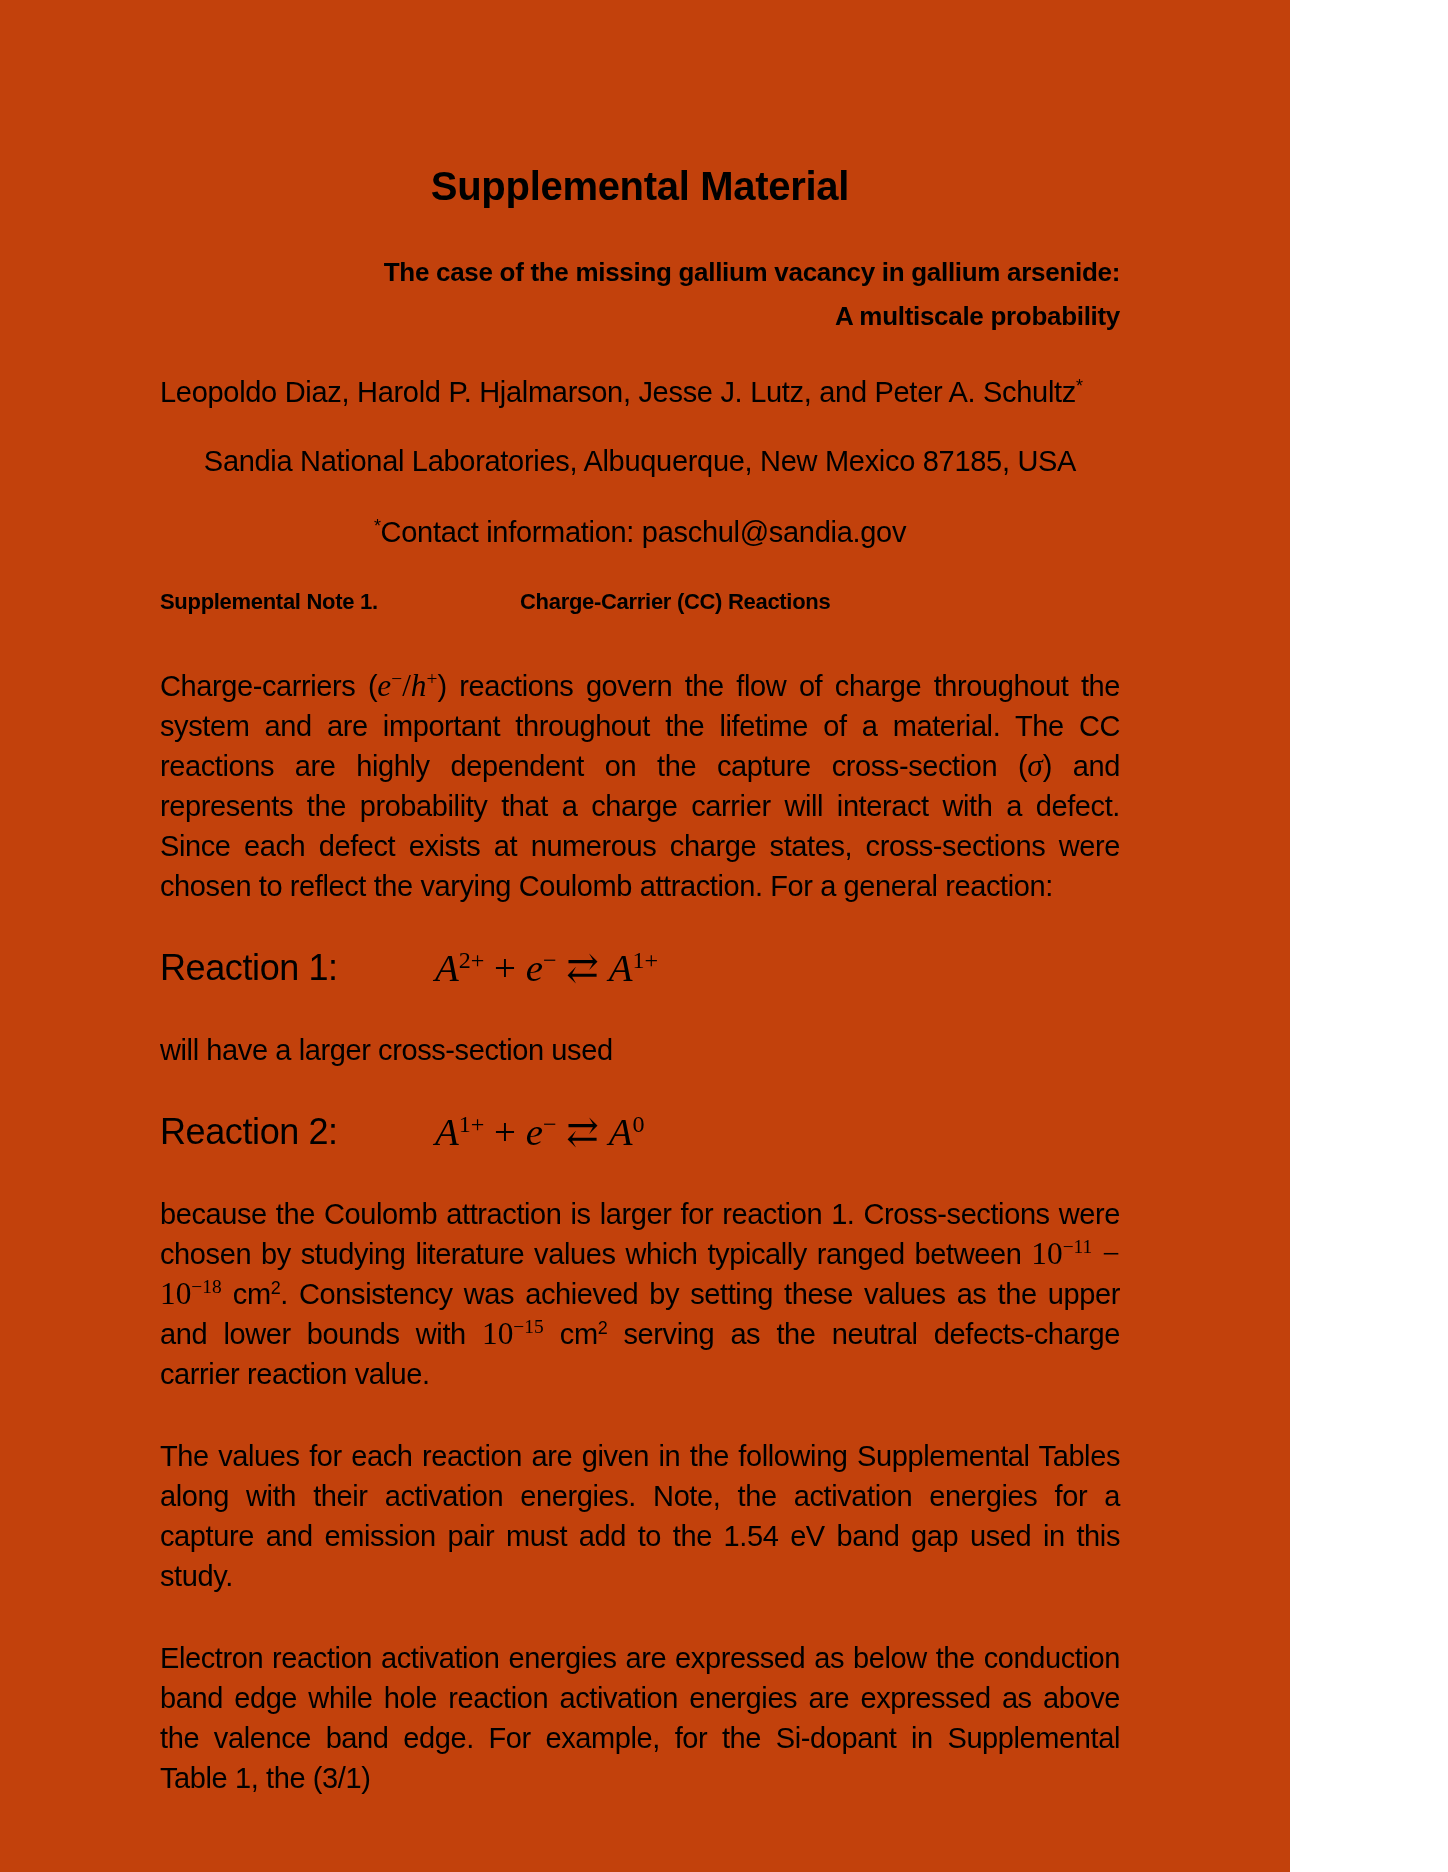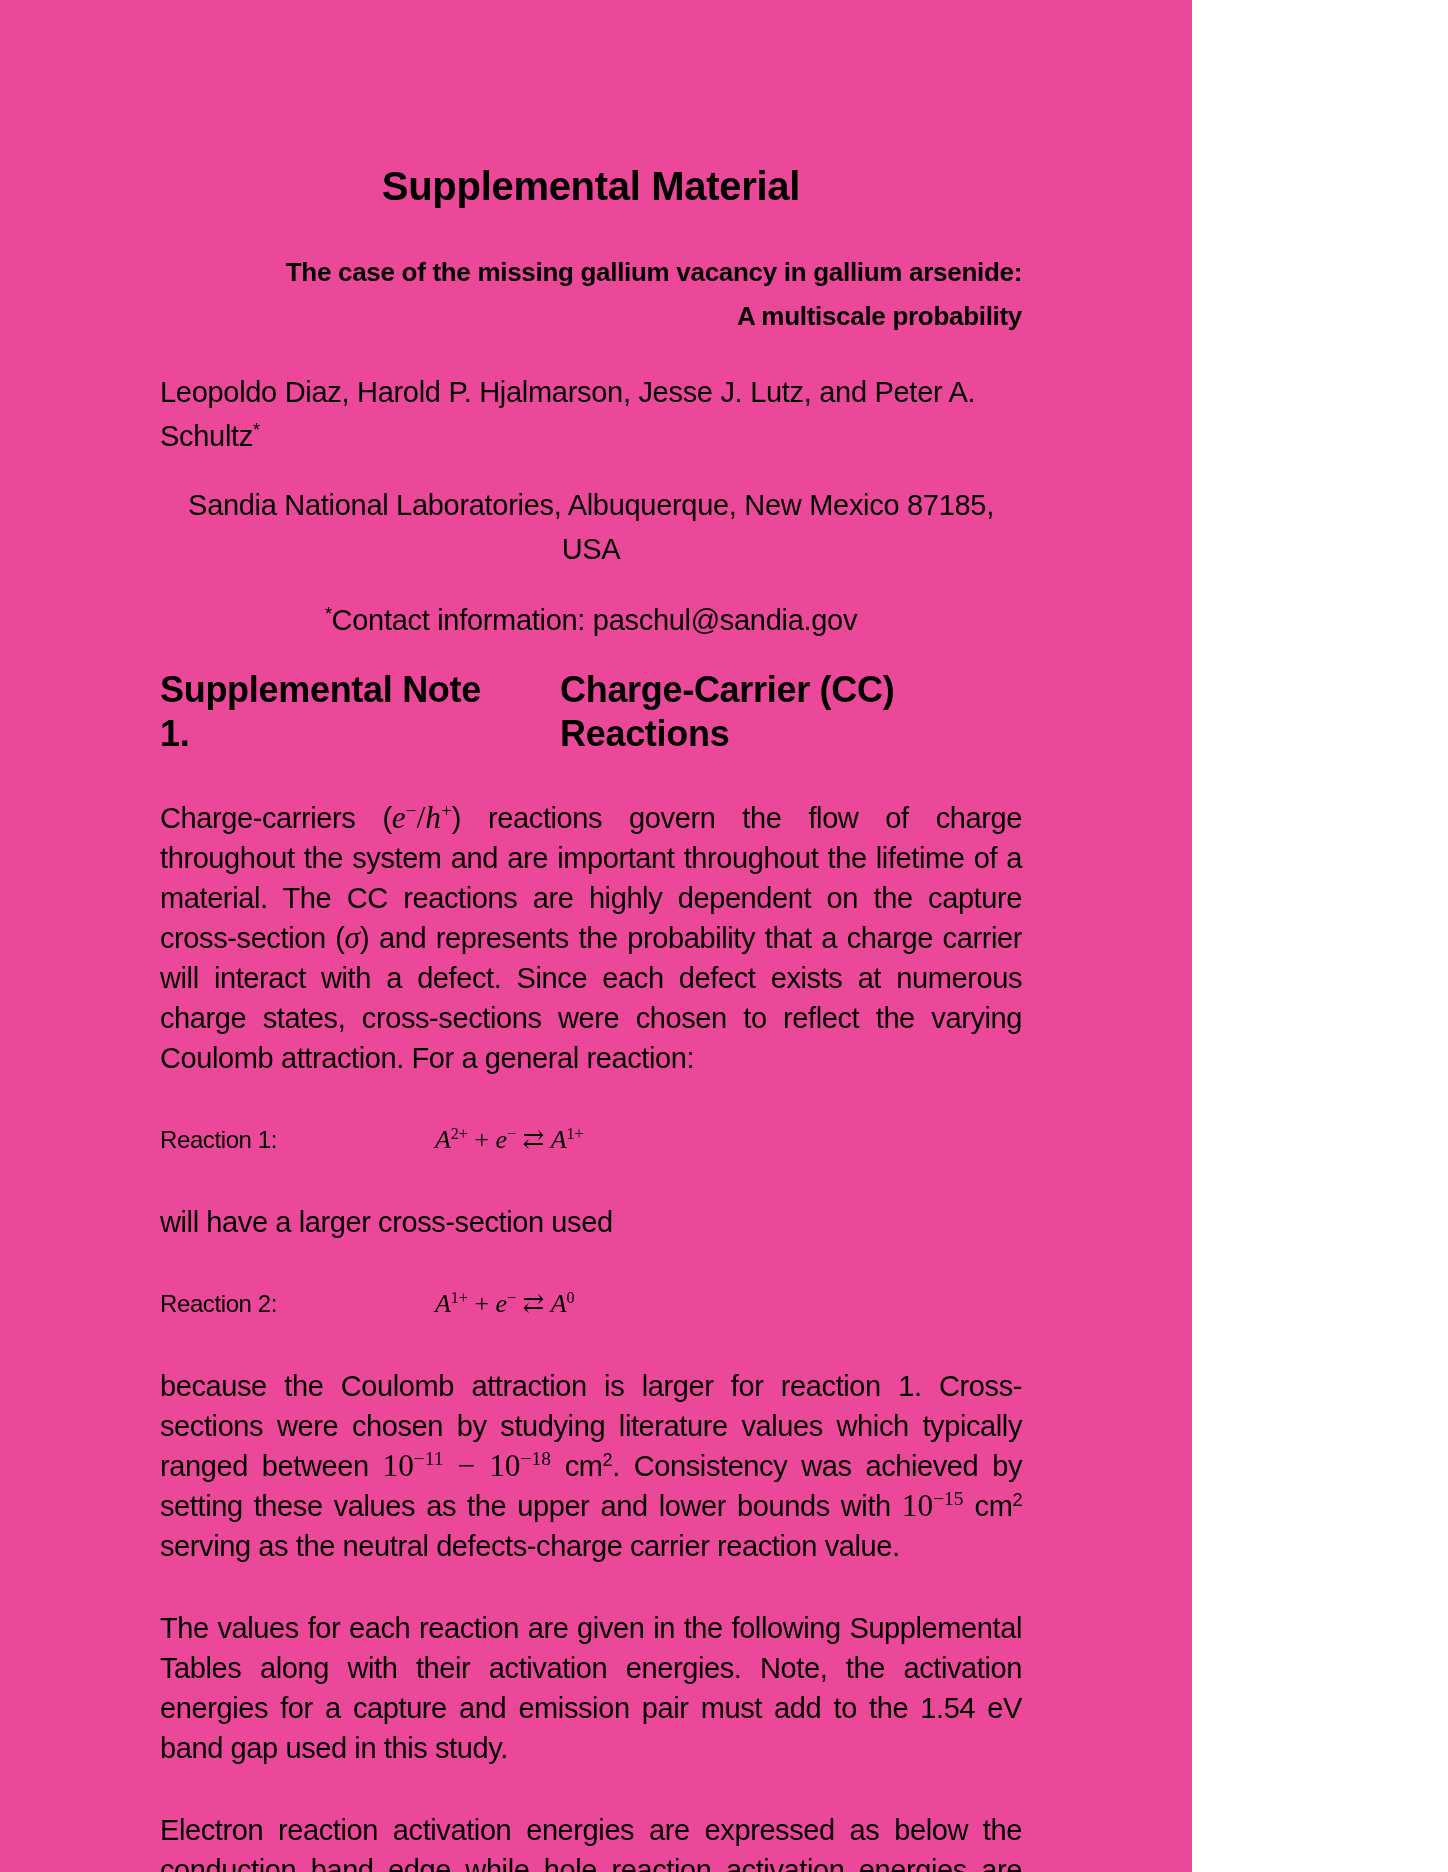--- a/index.html
+++ b/index.html
@@ -1,20 +1,20 @@
 <!DOCTYPE html>
 <html><head>
 <meta charset="utf-8">
 <style>
   html, body { margin: 0; padding: 0; background: #ffffff; }
   .page {
     position: relative;
-    width: 1192px;
+    width: 1290px;
     height: 1872px;
-    background: #ec4899;
+    background: #c2410c;
     color: #000000;
     font-family: "Liberation Sans", "DejaVu Sans", sans-serif;
     overflow: hidden;
   }
   .content {
     margin-left: 160px;
     margin-right: 170px; 
   }
   
   .doc-title {
@@ -33,41 +33,40 @@
     text-align: right;
     letter-spacing: -0.3px;
   }
   .authors   { margin-top: 32px; font-size: 29px; line-height: 44px; text-align: left; letter-spacing: -0.3px; }
   .affiliation { margin-top: 25px; font-size: 29px; line-height: 44px; text-align: center; letter-spacing: -0.3px; }
   .contact   { margin-top: 27px; font-size: 29px; line-height: 44px; text-align: center; letter-spacing: -0.3px; }
   
   .note-heading {
     margin-top: 26px;
     display: flex;
-    font-size: 36px;
+    font-size: 22px;
     line-height: 44px;
     font-weight: bold;
     letter-spacing: -0.3px;
-    gap: 40px;
   }
   .note-heading .note-label { flex: 0 0 360px; }
   
   .para {
     margin: 42px 0 0 0;
     font-size: 29px;
     line-height: 40px;
     letter-spacing: -0.4px;
     text-align: justify;
     text-align-last: left;
   }
   .reaction {
     margin: 42px 0 0 0;
     display: flex;
     align-items: flex-start;
-    font-size: 24px;
+    font-size: 36px;
     line-height: 40px;
     letter-spacing: -0.4px;
   }
   .reaction .reaction-label { flex: 0 0 275px; }
   
   .math {
     font-family: "Liberation Serif", "DejaVu Serif", serif;
     font-size: 1.08em;
     letter-spacing: 0;
   }

